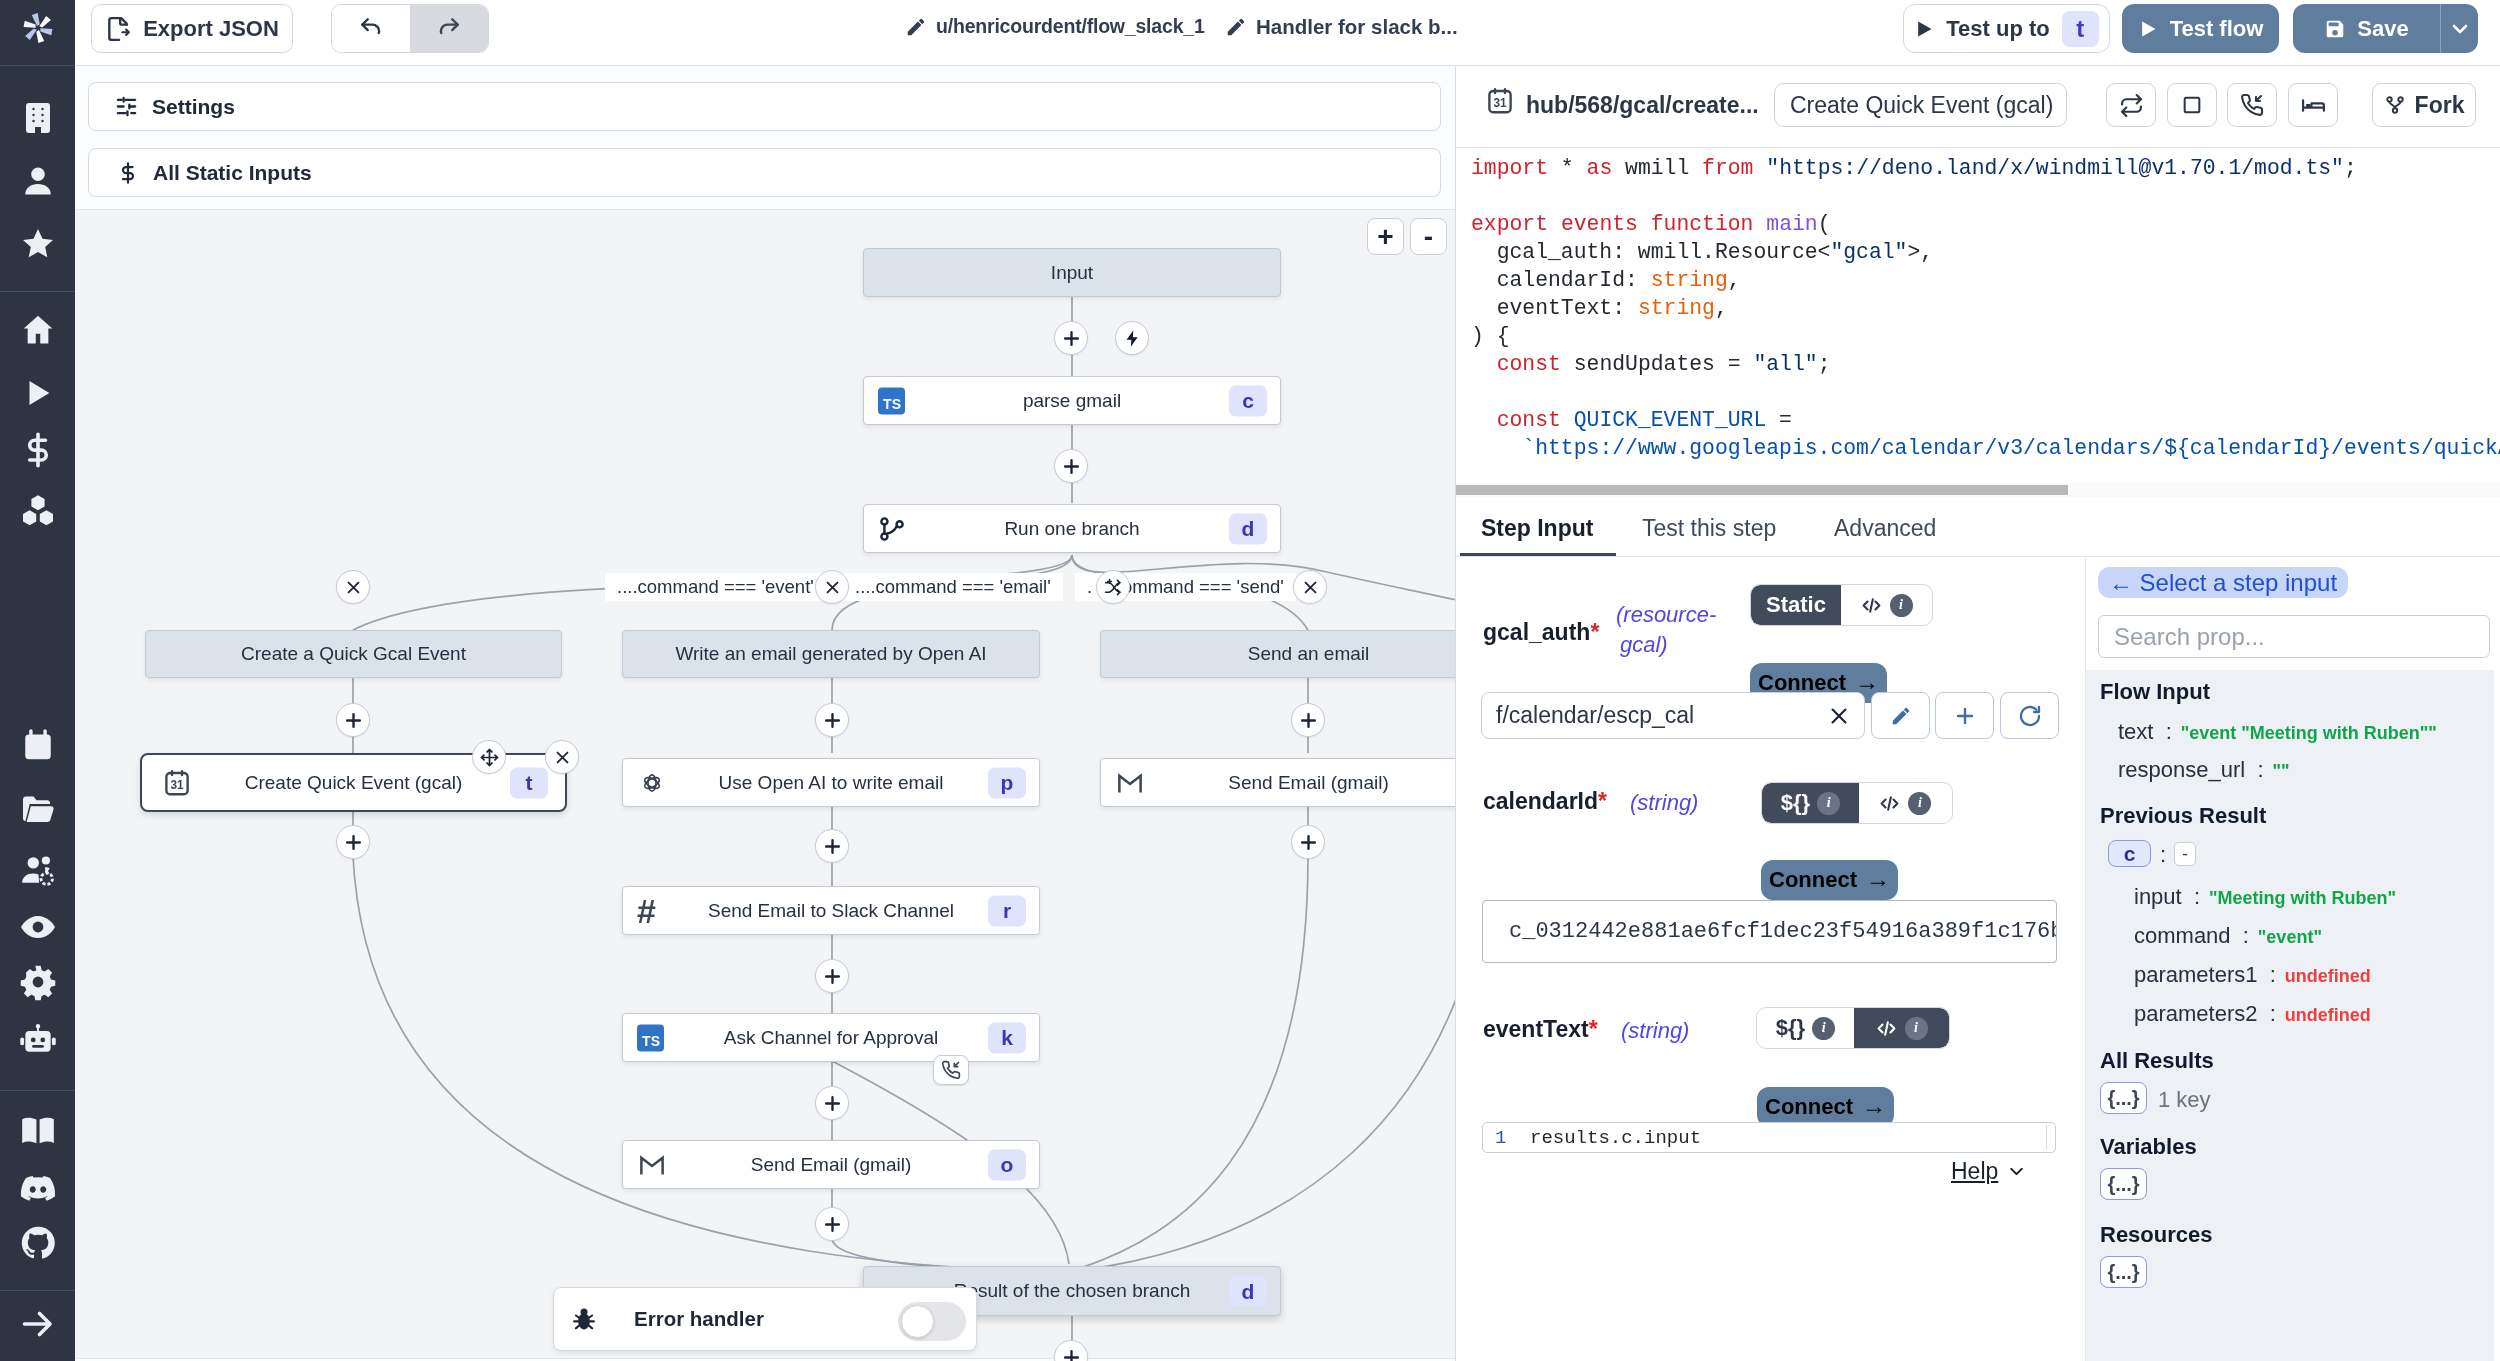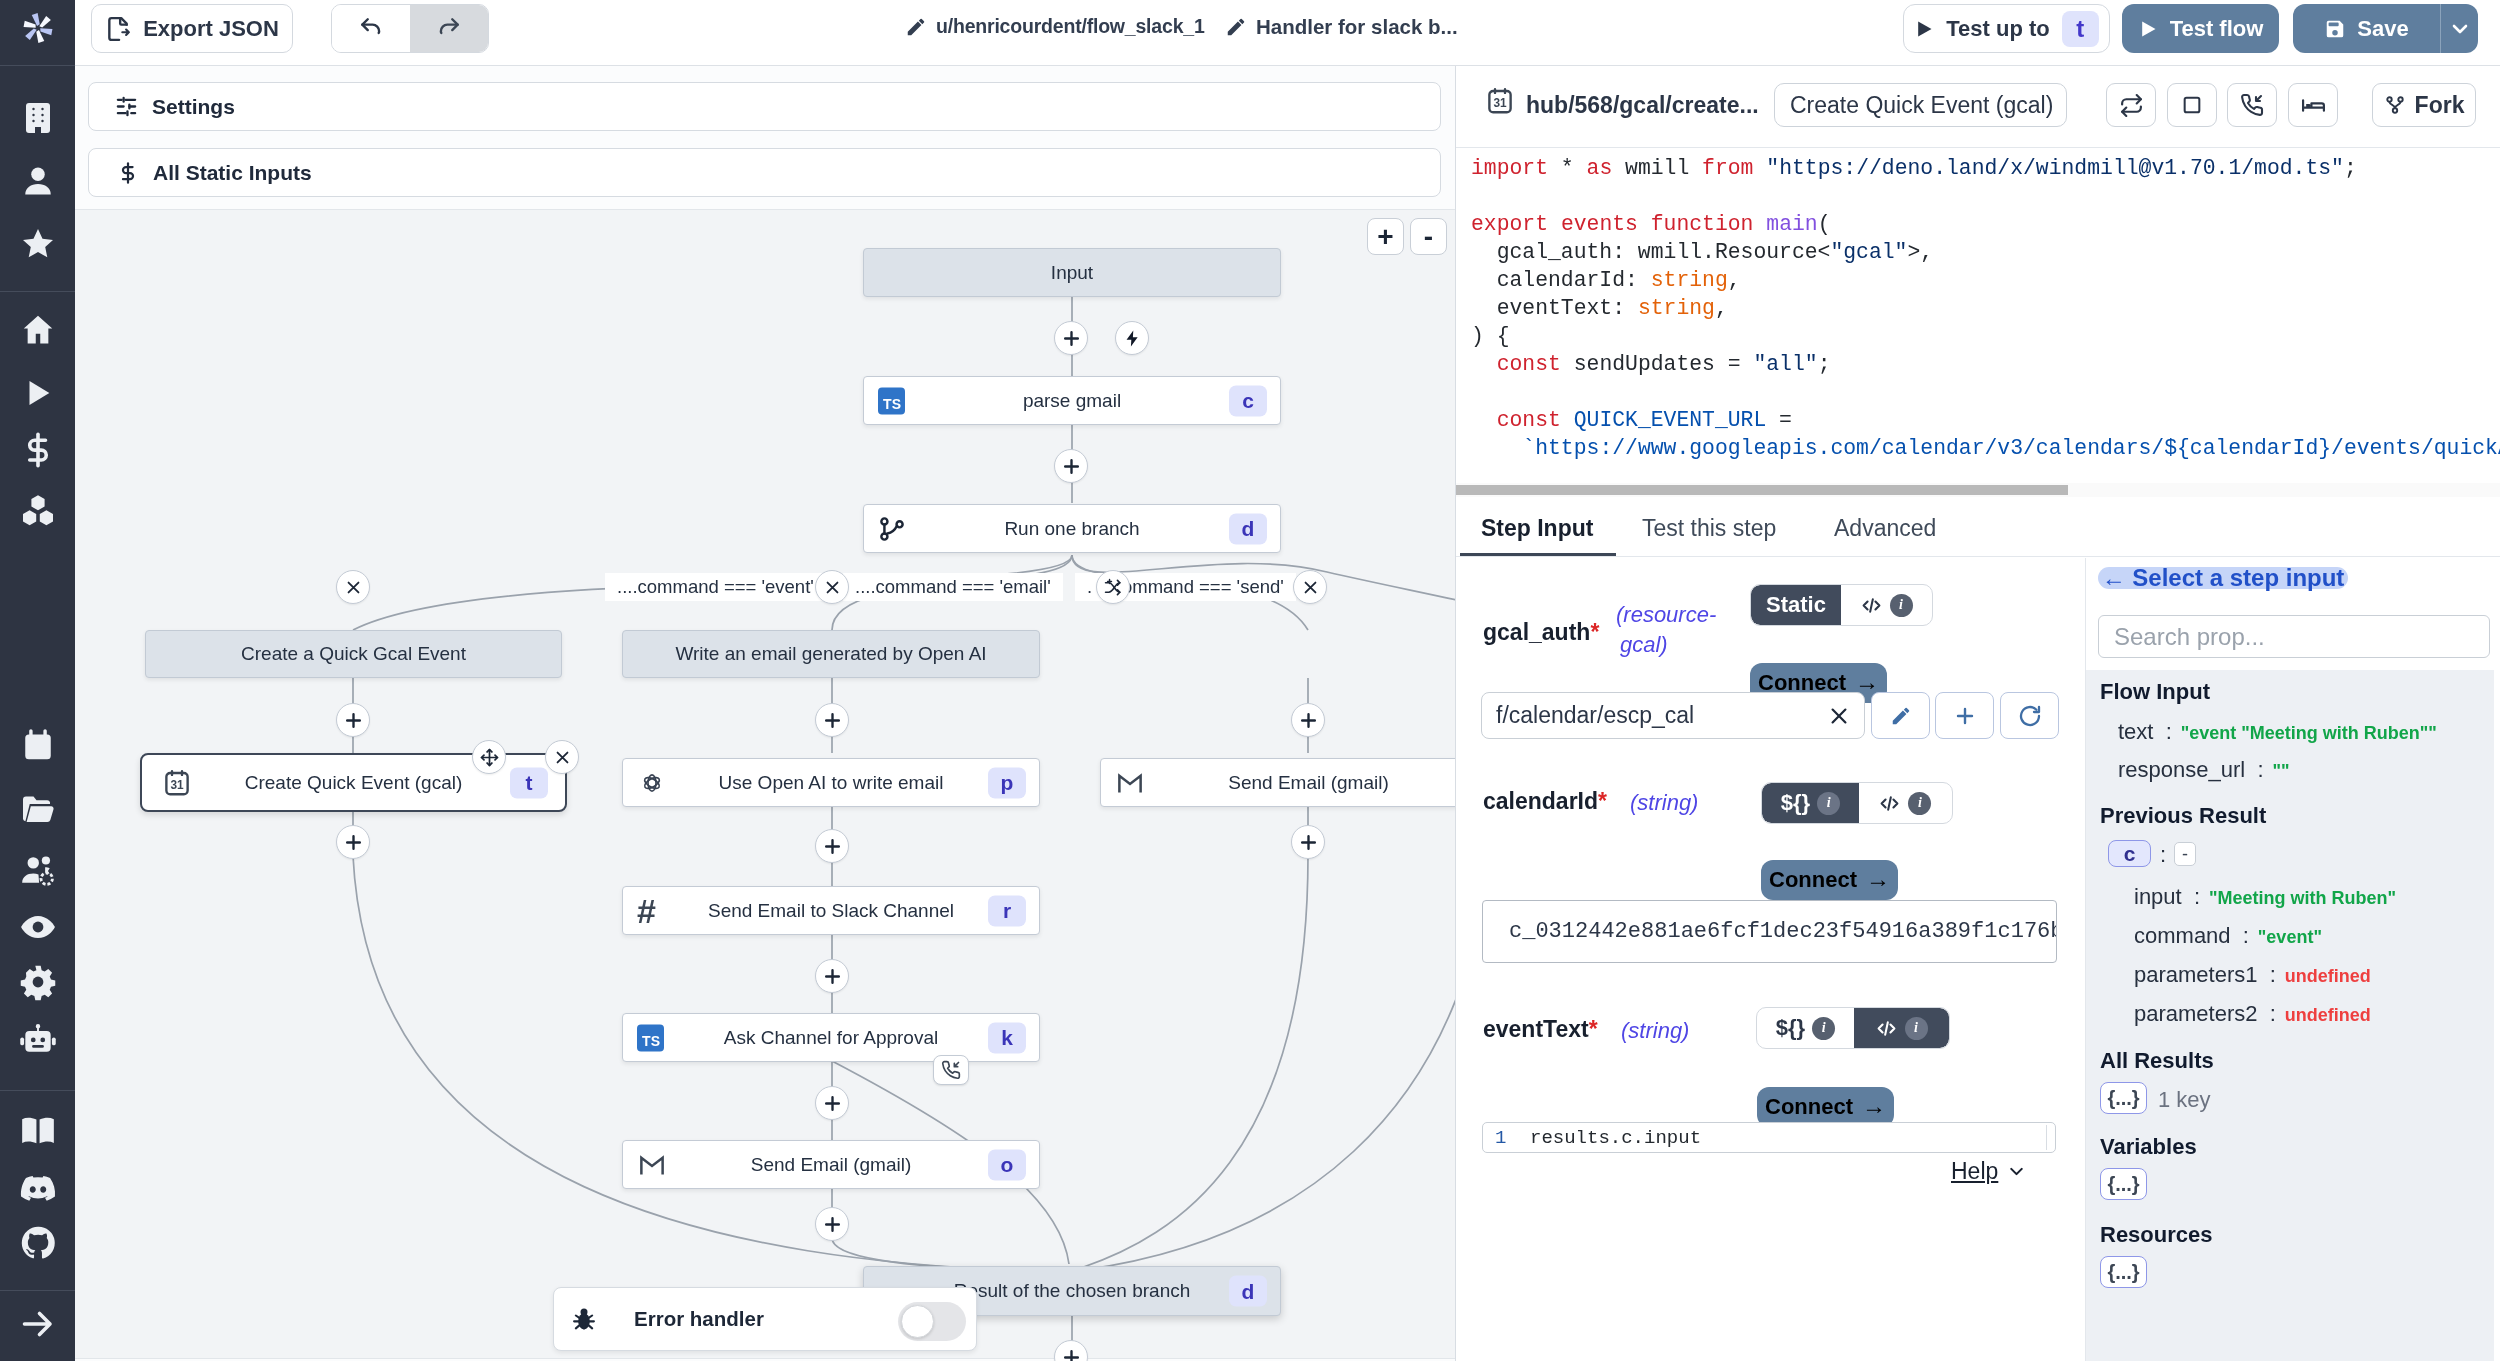--- a/index.html
+++ b/index.html
@@ -244,20 +244,23 @@
           <path d="M5 5l14 14M19 5L5 19"></path>
         </svg>
       </div>
 
     <div class="node gnode" style="left:70px; top:564px; width:417px; height:48px;">
         <div class="ntitle">Create a Quick Gcal Event</div>
       </div>
     <div class="node gnode" style="left:547px; top:564px; width:418px; height:48px;">
         <div class="ntitle">Write an email generated by Open AI</div>
       </div>
+    <div class="node gnode" style="left:1025px; top:564px; width:417px; height:48px;">
+        <div class="ntitle">Send an email</div>
+      </div>
 
     <div class="circ" style="left:261px; top:637px;">
         <svg width="19" height="19" viewBox="0 0 24 24" fill="none" stroke="#1c2636" stroke-width="3" stroke-linecap="round">
           <path d="M12 4v16M4 12h16"></path>
         </svg>
       </div>
     <div class="circ" style="left:740px; top:637px;">
         <svg width="19" height="19" viewBox="0 0 24 24" fill="none" stroke="#1c2636" stroke-width="3" stroke-linecap="round">
           <path d="M12 4v16M4 12h16"></path>
         </svg>
@@ -532,21 +535,21 @@
         <span style="position:absolute; right:8px; top:2px; bottom:2px; width:1px; background:#d8dde3;"></span>
       </div>
       <div class="abs" style="left:495px; top:600px; font-size:23px; color:#18202e; display:flex; align-items:center; gap:8px;">
           <span style="text-decoration:underline;">Help</span>
         <svg width="21" height="21" viewBox="0 0 24 24" fill="none" stroke="#18202e" stroke-width="2.4" stroke-linecap="round" stroke-linejoin="round">
             <path d="M6 9l6 6 6-6"></path>
           </svg>
       </div>
     </div>
     <div id="helpcol">
-      <div class="abs" style="left:12px; top:9px; width:250px; height:22px; background:#c6d5f8; border-radius:12px; display:flex; align-items:center; justify-content:center; gap:10px; color:#2150c8; font-size:24px; font-weight:700;">← Select a step input</div>
+      <div class="abs" style="left:12px; top:9px; width:250px; height:31px; background:#c6d5f8; border-radius:12px; display:flex; align-items:center; justify-content:center; gap:10px; color:#2150c8; font-size:24px; font-weight:400;">← Select a step input</div>
       <div class="inp" style="left:12px; top:57px; width:392px; height:43px; border-radius:6px; padding-left:15px; color:#9aa2ac; font-size:24px;">Search prop...</div>
       <div class="abs" style="left:0px; top:112px; width:408px; height:691px; background:#edf0f4;">
         <div class="hsec" style="position:absolute; left:14px; top:9px;">Flow Input</div>
         <div class="abs" style="left:32px; top:49px;"><span class="hk">text&nbsp; :</span>&nbsp; <span class="hv">"event "Meeting with Ruben""</span></div>
         <div class="abs" style="left:32px; top:87px;"><span class="hk">response_url&nbsp; :</span>&nbsp; <span class="hv">""</span></div>
         <div class="hsec" style="position:absolute; left:14px; top:133px;">Previous Result</div>
         <div class="abs pill" style="left:22px; top:170px; width:43px; height:27px; display:flex; align-items:center; justify-content:center; font-size:21px;">c</div>
         <span class="abs hk" style="left:74px; top:172px;">:</span>
         <div class="abs" style="left:88px; top:172px; width:22px; height:24px; border:1px solid #c9cfd6; border-radius:5px; background:#fff; color:#3c4654; font-size:18px; display:flex; align-items:center; justify-content:center;">-</div>
         <div class="abs" style="left:48px; top:214px;"><span class="hk">input&nbsp; :</span>&nbsp; <span class="hv">"Meeting with Ruben"</span></div>

